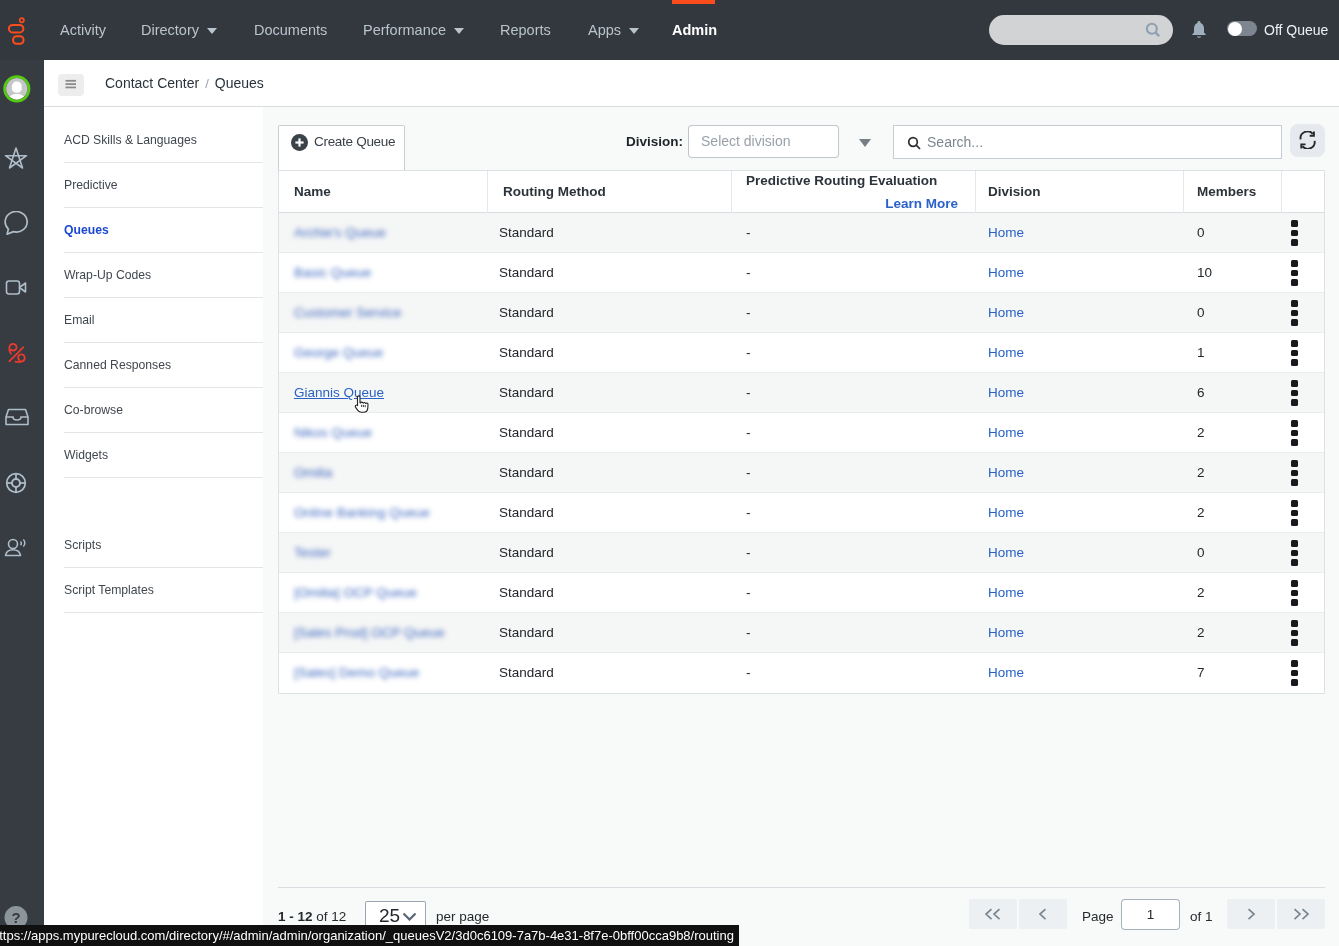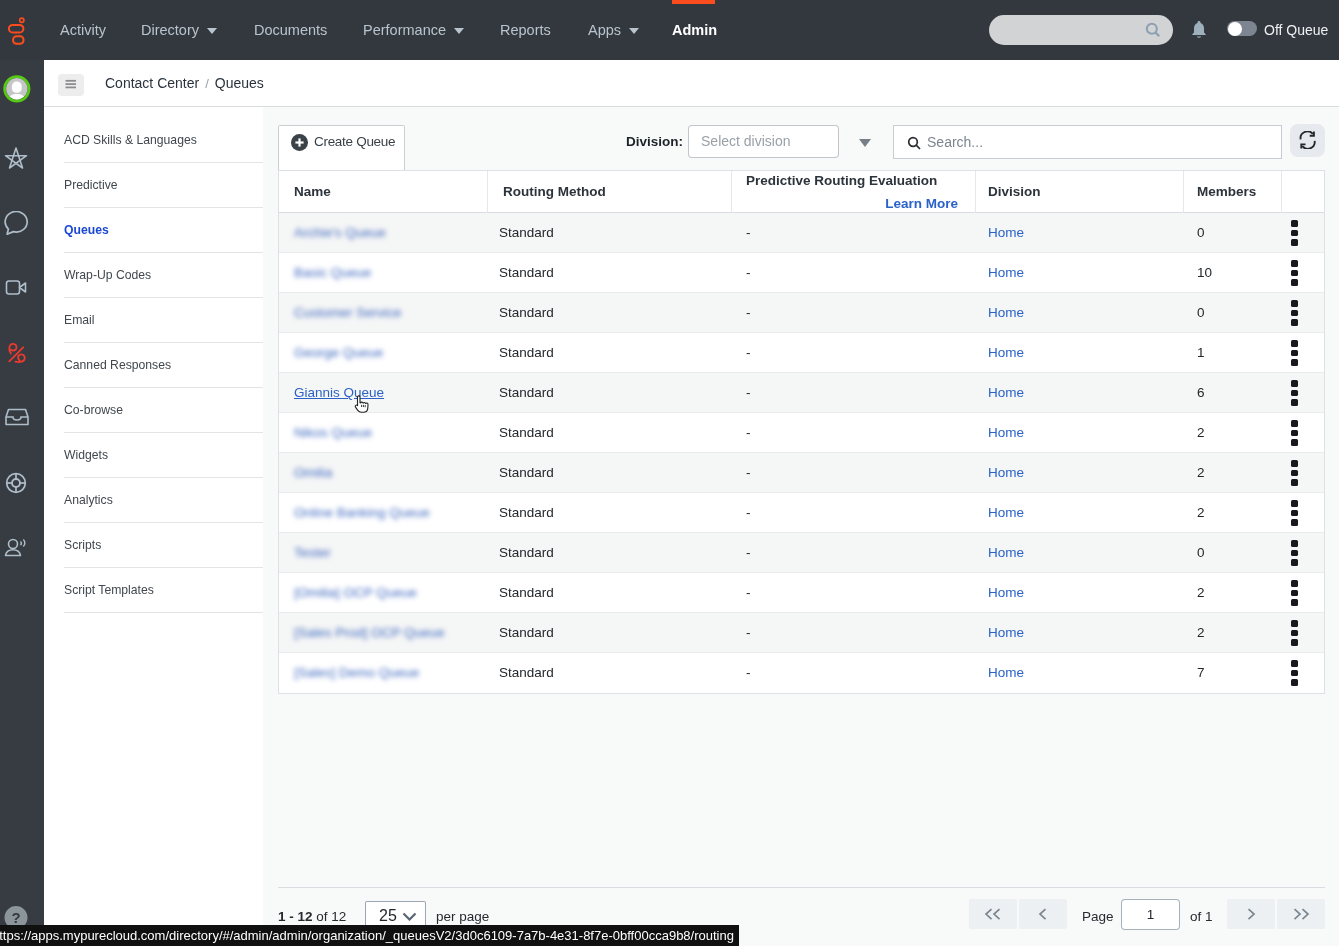--- a/index.html
+++ b/index.html
@@ -163,21 +163,20 @@
 
 <div id="menu">
   <div class="mitem" style="top: 11px;">ACD Skills &amp; Languages</div>
   <div class="mitem" style="top: 56px;">Predictive</div>
   <div class="mitem active" style="top: 101px;">Queues</div>
   <div class="mitem" style="top: 146px;">Wrap-Up Codes</div>
   <div class="mitem" style="top: 191px;">Email</div>
   <div class="mitem" style="top: 236px;">Canned Responses</div>
   <div class="mitem" style="top: 281px;">Co-browse</div>
   <div class="mitem" style="top: 326px;">Widgets</div>
-  <div class="mitem" style="top: 371px;">Analytics</div>
   <div class="mitem" style="top: 416px;">Scripts</div>
   <div class="mitem" style="top: 461px;">Script Templates</div>
 </div>
 
 <div id="createbtn">
   <svg class="abs" style="left:12px;top:8px" width="17" height="17" viewBox="0 0 17 17">
     <circle cx="8.5" cy="8.5" r="8.5" fill="#3b4248"></circle>
     <line x1="8.5" y1="4.4" x2="8.5" y2="12.6" stroke="#ffffff" stroke-width="2.2"></line>
     <line x1="4.4" y1="8.5" x2="12.6" y2="8.5" stroke="#ffffff" stroke-width="2.2"></line>
   </svg>
@@ -362,21 +361,21 @@
           <div></div>
           <div></div>
           <div></div>
         </div>
       </div>
     </div>
 </div>
 
 <div class="ftext" style="left:278px"><b>1 - 12</b>&nbsp;of 12</div>
 <div id="psel">
-  <span style="position:absolute;left:13px;top:0;line-height:28px;font-size:16px;color:#22272c">25</span>
+  <span style="position:absolute;left:13px;top:0;line-height:28px;font-size:19px;color:#22272c">25</span>
   <svg class="abs" style="left:36px;top:10px" width="15" height="9" viewBox="0 0 15 9">
     <polyline points="1.5,1.5 7.5,7.5 13.5,1.5" fill="none" stroke="#5a6675" stroke-width="2.2"></polyline>
   </svg>
 </div>
 <div class="ftext" style="left:436px">per page</div>
 <div class="pbtn" style="left:969px">
   <svg class="abs" style="left:14px;top:9px" width="20" height="12" viewBox="0 0 20 12">
     <polyline points="8.5,1 3,6 8.5,11" fill="none" stroke="#7a8691" stroke-width="1.7"></polyline>
     <polyline points="16.5,1 11,6 16.5,11" fill="none" stroke="#7a8691" stroke-width="1.7"></polyline>
   </svg>

